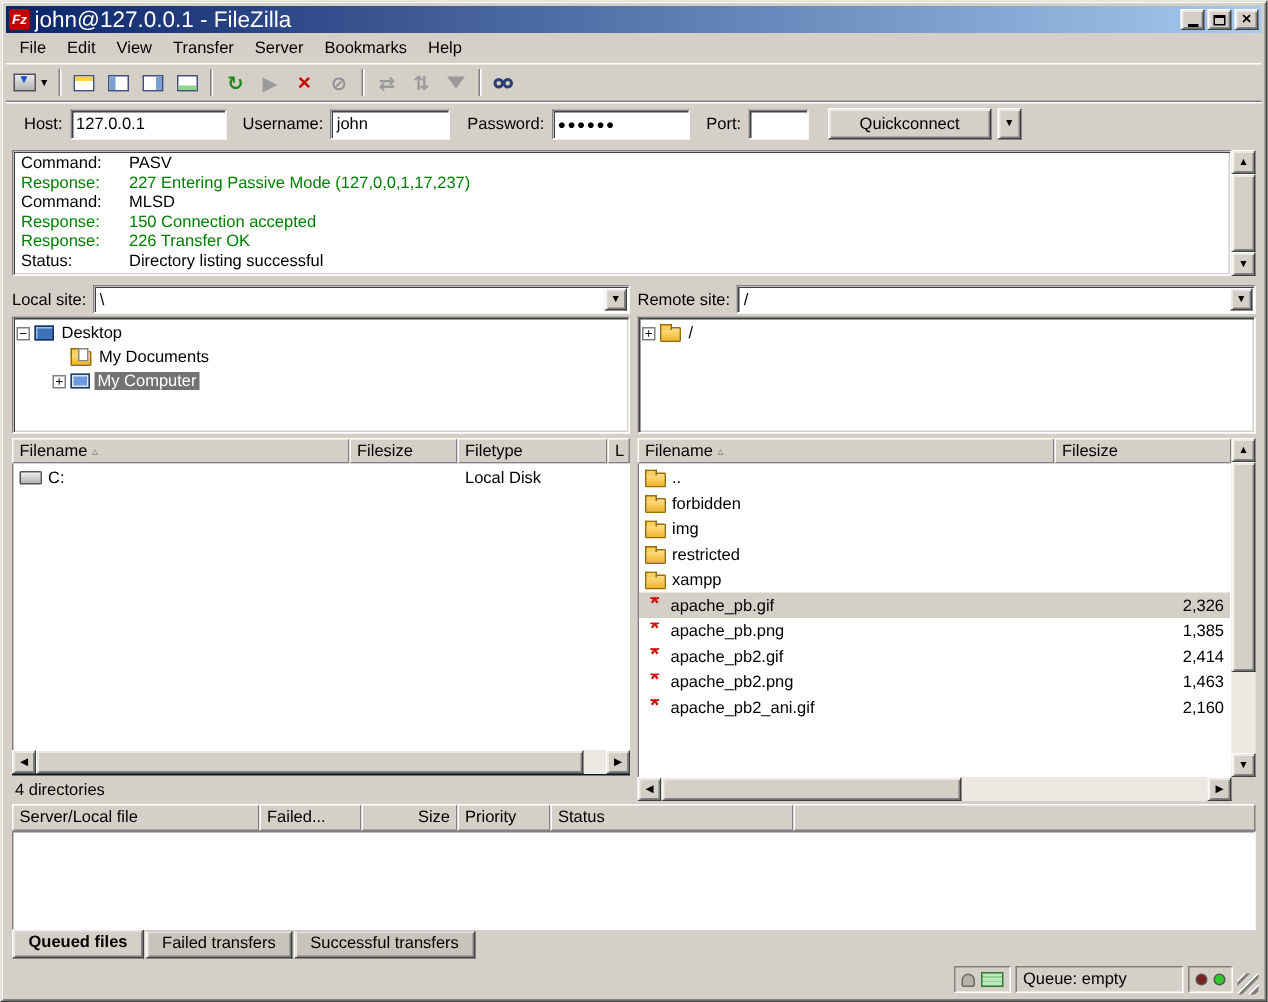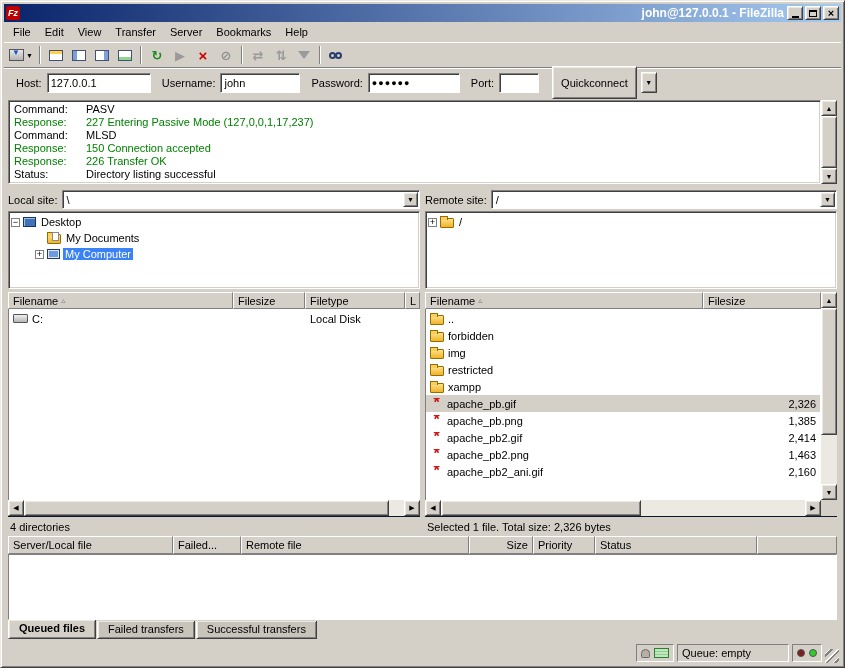--- a/index.html
+++ b/index.html
@@ -15,21 +15,21 @@
   .window { width:845px; height:668px; padding:3px; background:#d4d0c8;
             border:1px solid; border-color:#ece9e2 #404040 #404040 #ece9e2;
             box-shadow:inset 1px 1px 0 #fff, inset -1px -1px 0 #808080;
             display:flex; flex-direction:column; }
 
   
   .titlebar { height:18px; flex:0 0 18px; display:flex; align-items:center; gap:3px; padding:0 2px;
               background:linear-gradient(90deg,#0a246a,#a6caf0); color:#fff; }
   .app-icon { width:14px; height:14px; background:#bf0000; color:#fff; font-weight:bold; font-style:italic;
               font-size:9px; line-height:14px; text-align:center; border-radius:2px; flex:0 0 14px; }
-  .title-text { font-weight:bold; font-size:12px; flex:1; white-space:nowrap; overflow:hidden;text-align:right; }
+  .title-text { font-weight:normal; font-size:15px; flex:1; white-space:nowrap; overflow:hidden; }
   .winbtns { display:flex; gap:2px; }
   .winbtn { width:16px; height:14px; display:flex; align-items:center; justify-content:center;
             background:#d4d0c8; border:1px solid; border-color:#fff #404040 #404040 #fff;
             box-shadow:inset 1px 1px 0 #ece9e2, inset -1px -1px 0 #808080; color:#000; font-size:10px; }
   .g-min { width:7px; height:2px; background:#000; margin-top:7px; }
   .g-max { width:8px; height:7px; border:1px solid #000; border-top-width:2px; }
   .g-close { font-weight:bold; font-size:11px; line-height:11px; }
 
   
   .menubar { height:20px; flex:0 0 20px; display:flex; align-items:center; padding:0 2px; }
@@ -63,21 +63,21 @@
             border-top:8px solid #9a9a9a; }
 
   
   .quickbar { height:30px; flex:0 0 30px; display:flex; align-items:center; gap:5px; padding:0 6px;
               border-top:1px solid #808080; box-shadow:0 1px 0 #fff inset; }
   .quickbar label { margin-left:6px; }
   .txt { height:20px; border:1px solid; border-color:#808080 #fff #fff #808080;
          box-shadow:inset 1px 1px 0 #404040; background:#fff; font:11px "Liberation Sans",sans-serif; padding:0 3px; }
   .txt-host { width:104px; } .txt-user { width:80px; } .txt-pass { width:92px; letter-spacing:1px; font-size:9px; }
   .txt-port { width:40px; }
-  .qc-btn { height:33px; padding:0 8px; font:11px "Liberation Sans",sans-serif; margin-left:8px; }
+  .qc-btn { height:21px; padding:0 20px; font:11px "Liberation Sans",sans-serif; margin-left:8px; }
   .qc-dd { height:21px; width:16px; padding:0; font-size:7px; margin-left:-1px; }
 
   
   .logwrap { flex:0 0 86px; padding:3px 4px; display:flex; }
   .log { flex:1; overflow:hidden; padding:2px 1px; }
   .logline { display:flex; line-height:13px; white-space:nowrap; }
   .log-prefix { width:76px; flex:0 0 76px; padding-left:4px; }
   .kind-response { color:#008000; }
   .kind-command, .kind-status { color:#000; }
 
@@ -107,21 +107,21 @@
                font-size:7px; background:#d4d0c8; border:1px solid; border-color:#fff #404040 #404040 #fff;
                box-shadow:inset 1px 1px 0 #ece9e2, inset -1px -1px 0 #808080; }
 
   .tree { flex:0 0 78px; margin:1px 0 3px 0; overflow:hidden; padding:2px; }
   .treerow { display:flex; align-items:center; height:16px; gap:3px; white-space:nowrap; }
   .indent1 { padding-left:24px;align-items:center; }
   .exp { width:9px; height:9px; flex:0 0 9px; border:1px solid #808080; background:#fff;
          font-size:9px; line-height:7px; text-align:center; }
   .exp-spacer { width:9px; flex:0 0 9px; }
   .treelabel { padding:0 2px; }
-  .treelabel.selected { background:#3b82f6; color:#fff; }
+  .treelabel.selected { background:#737373; color:#fff; }
 
   .listblock { flex:1 1 auto; min-height:0; display:flex; background:#d4d0c8; }
   .list-main { flex:1; min-width:0; display:flex; flex-direction:column; }
   .listhdr { height:17px; flex:0 0 17px; display:flex; background:#d4d0c8; }
   .hcell { display:flex; align-items:center; padding:0 4px; background:#d4d0c8;
            border:1px solid; border-color:#fff #808080 #808080 #fff; white-space:nowrap; overflow:hidden; }
   .sort-asc { font-size:8px; color:#808080; margin-left:3px; }
   .listbody { flex:1; min-height:0; background:#fff; border-left:1px solid #808080; border-right:1px solid #fff;
               overflow:hidden; padding-top:1px; }
   .listrow { display:flex; align-items:center; height:17px; }
@@ -483,34 +483,30 @@
           </div>
         </div>
         <div class="vscroll vscroll-list">
           <span class="sbtn">▲</span>
           <span class="vtrack">
               <span class="vthumb" style="height:72%"></span>
             </span>
           <span class="sbtn">▼</span>
         </div>
       </div>
-      <div class="panestatus">Selected 1 file. Total size: 2,326 bytes</div>
     </div>
   </div>
 
   <div class="queuewrap">
     <div class="queuehdr">
       <span class="hcell qc0">
           <span>Server/Local file</span>
         </span>
       <span class="hcell qc1">
           <span>Failed...</span>
-        </span>
-      <span class="hcell qc2">
-          <span>Remote file</span>
         </span>
       <span class="hcell qc3">
           <span>Size</span>
         </span>
       <span class="hcell qc4">
           <span>Priority</span>
         </span>
       <span class="hcell qc5">
           <span>Status</span>
         </span>

